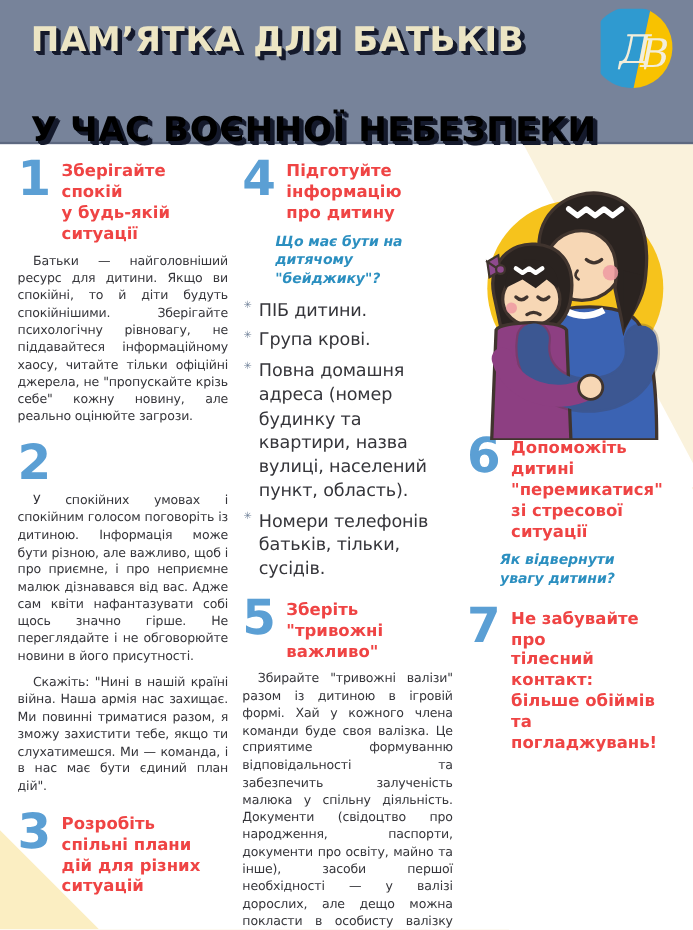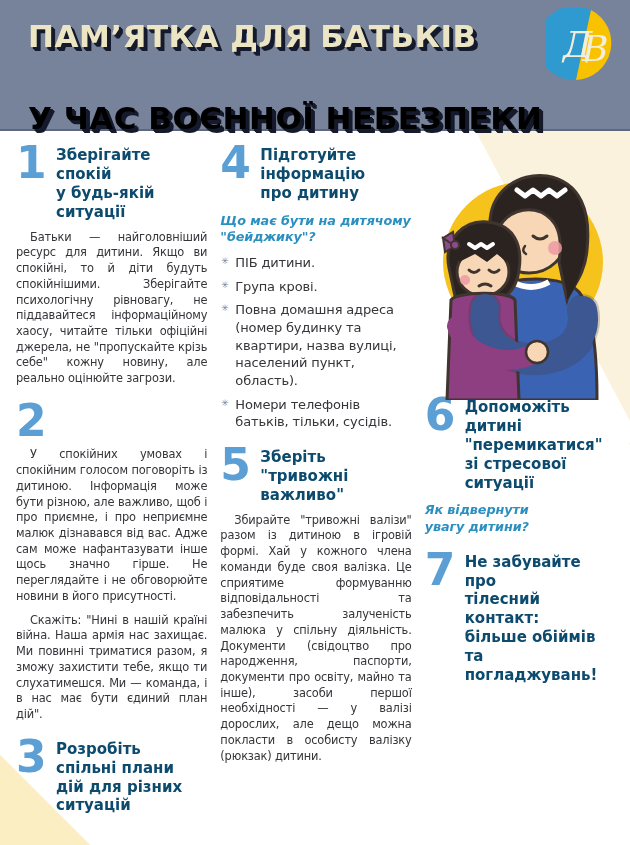--- a/index.html
+++ b/index.html
@@ -43,34 +43,34 @@
   .col { flex:1 1 0; min-width:0; }
   
   .section { margin-bottom:15px; }
   .sec-head { display:flex; align-items:flex-start; }
   .num {
     flex:none; width:40px; font-size:44px; line-height:0.85; font-weight:bold;
     color:#5b9fd4; letter-spacing:-2px;
   }
   .sec-title {
     margin:0; padding-top:2px; font-size:15px; line-height:1.26; font-weight:bold;
-    color:#0c4a6e; white-space:pre-line;
+    color:#ef4444; white-space:pre-line;
   }
   .body-par {
     margin:8px 0 0 0; font-size:11.4px; line-height:1.38; color:#35353a;
     text-align:justify; text-indent:14px; letter-spacing:-0.15px;
   }
   .subhead {
-    margin:10px 0 0 0; font-size:12.8px; line-height:1.3; font-weight:bold;
+    margin:10px 0 0 30px; font-size:12.8px; line-height:1.3; font-weight:bold;
     font-style:italic; color:#2b8fc0; white-space:pre-line; letter-spacing:-0.1px;
   }
   ul.bullets { list-style:none; margin:8px 0 0 0; padding:0; }
   ul.bullets li {
     position:relative; padding-left:15px; margin-bottom:6px;
-    font-size:13px; line-height:1.36; color:#35353a; letter-spacing:-0.15px;
+    font-size:16px; line-height:1.36; color:#35353a; letter-spacing:-0.15px;
   }
   ul.bullets li::before {
     content:"✳"; position:absolute; left:1px; top:1px; font-size:9px; color:#6d7f96;
   }
   
   .illustration-wrap { height:252px; position:relative; }
   .illustration-wrap svg { position:absolute; top:6px; left:-4px; }
 </style>
 </head>
 <body>
@@ -102,21 +102,21 @@
 у будь-якій
 ситуації</h2>
         </div>
         <p class="body-par">Батьки — найголовніший ресурс для дитини. Якщо ви спокійні, то й діти будуть спокійнішими. Зберігайте психологічну рівновагу, не піддавайтеся інформаційному хаосу, читайте тільки офіційні джерела, не "пропускайте крізь себе" кожну новину, але реально оцінюйте загрози.</p>
       </div>
 
       <div class="section">
         <div class="sec-head">
           <div class="num">2</div>
         </div>
-        <p class="body-par">У спокійних умовах і спокійним голосом поговоріть із дитиною. Інформація може бути різною, але важливо, щоб і про приємне, і про неприємне малюк дізнавався від вас. Адже сам може нафантазувати інше щось значно гірше. Не переглядайте і не обговорюйте новини в його присутності.</p>
+        <p class="body-par">У спокійних умовах і спокійним голосом поговоріть із дитиною. Інформація може бути різною, але важливо, щоб і про приємне, і про неприємне малюк дізнавався від вас. Адже сам квіти нафантазувати собі щось значно гірше. Не переглядайте і не обговорюйте новини в його присутності.</p>
         <p class="body-par">Скажіть: "Нині в нашій країні війна. Наша армія нас захищає. Ми повинні триматися разом, я зможу захистити тебе, якщо ти слухатимешся. Ми — команда, і в нас має бути єдиний план дій".</p>
       </div>
 
       <div class="section">
         <div class="sec-head">
           <div class="num">3</div>
           <h2 class="sec-title">Розробіть
 спільні плани
 дій для різних
 ситуацій</h2>

